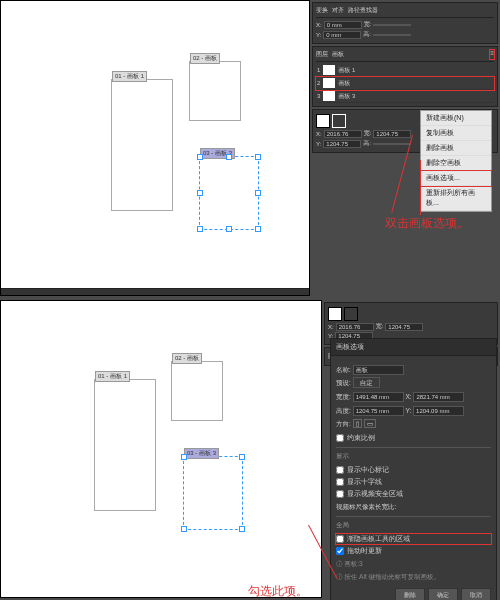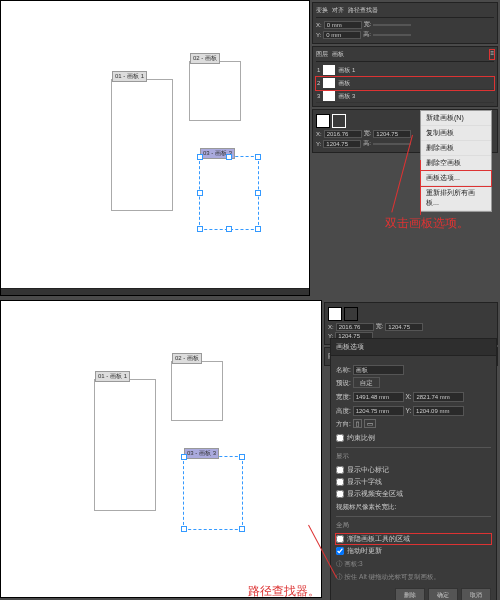--- a/index.html
+++ b/index.html
@@ -223,14 +223,14 @@
       <div class="sec" style="color:#888">ⓘ <span>画板:3</span></div>
       <div class="sec" style="color:#888">ⓘ <span>按住 Alt 键拖动光标可复制画板。</span></div>
       <div class="btns">
         <span class="btn">删除</span>
         <span class="btn">确定</span>
         <span class="btn">取消</span>
       </div>
     </div>
   </div>
   <div class="arrow" style="left:308px;top:225px;height:60px;transform:rotate(-28deg)"></div>
-  <div class="anno" style="left:248px;top:283px">路径查找器。</div>
+  <div class="anno" style="left:248px;top:283px">勾选此项。</div>
 </div>
 
 </body></html>

